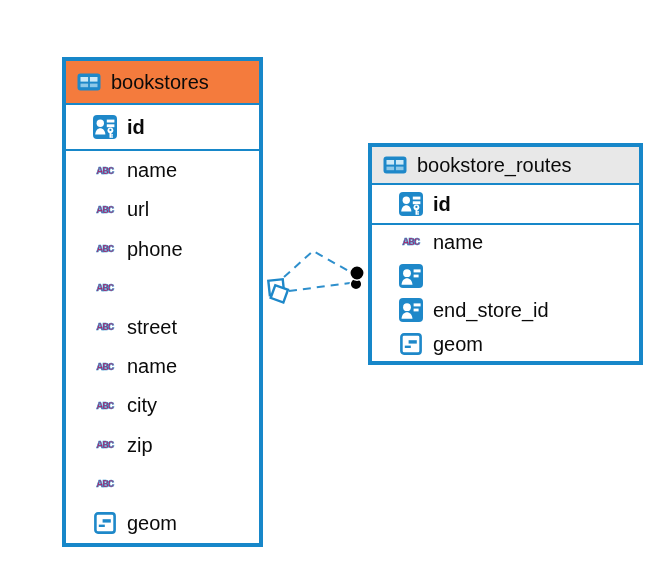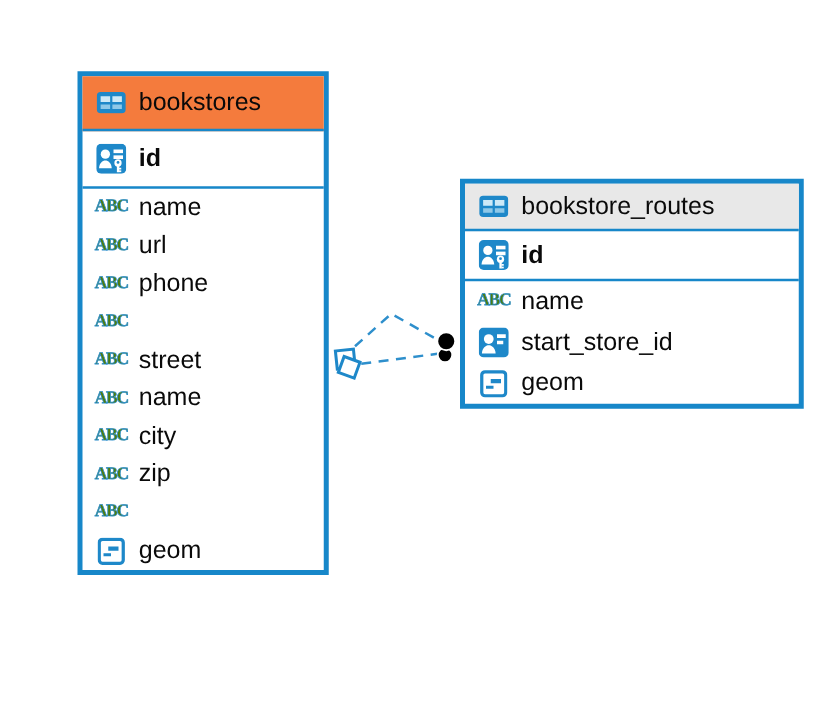--- a/index.html
+++ b/index.html
@@ -4,43 +4,43 @@
 <style>
   html,body{margin:0;padding:0;}
   body{
     width:654px;height:570px;position:relative;background:#ffffff;
     font-family:"Liberation Sans", sans-serif;overflow:hidden;
   }
   .entity{
     position:absolute;background:#fff;border:4px solid #1787C9;
     box-sizing:border-box;display:flex;flex-direction:column;z-index:2;
   }
-  #tbl-bookstores{left:62px;top:57px;width:201px;height:403px;}
-  #tbl-routes{left:368px;top:143px;width:275px;height:184px;}
+  #tbl-bookstores{left:62px;top:57px;width:201px;height:490px;}
+  #tbl-routes{left:368px;top:143px;width:275px;height:222px;}
   .thead{
     display:flex;align-items:center;gap:7px;padding:0 8px;
     border-bottom:2px solid #1787C9;flex:0 0 auto;
   }
   #tbl-bookstores .thead{height:42px;background:#F47B3D;}
   #tbl-routes .thead{height:36px;background:#E8E8E8;}
   .tname{font-size:20px;color:#0a0a0a;white-space:nowrap;}
-  .row{display:flex;align-items:center;gap:7px;padding:0 8px;}
+  .row{display:flex;align-items:center;gap:7px;padding:0 24px;}
   .idrow{border-bottom:2px solid #1787C9;flex:0 0 auto;}
   #tbl-bookstores .idrow{height:44px;}
   #tbl-routes .idrow{height:38px;}
   .tbody{flex:1 1 auto;display:flex;flex-direction:column;}
   .tbody .row{flex:1;}
   .cname{font-size:20px;color:#0a0a0a;white-space:nowrap;}
   .cname.pk{font-weight:bold;}
   .icell{
     flex:0 0 30px;width:30px;display:flex;align-items:center;justify-content:center;
   }
   .abc{
-    font-family:Liberation Serif, serif;font-weight:800;font-size:14px;
-    letter-spacing:-1px;color:#4d7c0f;-webkit-text-stroke:0.6px #2E8FCC;
+    font-family:Liberation Mono, monospace;font-weight:800;font-size:11px;
+    letter-spacing:-1px;color:#be185d;-webkit-text-stroke:0.6px #2E8FCC;
   }
   #connector{position:absolute;left:0;top:0;z-index:1;}
 </style>
 </head>
 <body>
 
 <svg width="0" height="0" style="position:absolute">
   <defs>
     <g id="ico-table">
       <rect x="0.5" y="0.5" width="23" height="17" rx="3" fill="#1E88C9"></rect>
@@ -173,21 +173,28 @@
     <div class="row">
       <span class="icell abc">ABC</span>
       <span class="cname">name</span>
     </div>
     <div class="row">
       <span class="icell">
         <svg width="24" height="24">
             <use href="#ico-fk"></use>
           </svg>
       </span>
-      <span class="cname">start_store_id</span>
+    </div>
+    <div class="row">
+      <span class="icell">
+        <svg width="24" height="24">
+            <use href="#ico-fk"></use>
+          </svg>
+      </span>
+      <span class="cname">end_store_id</span>
     </div>
     <div class="row">
       <span class="icell">
         <svg width="22" height="22">
             <use href="#ico-obj"></use>
           </svg>
       </span>
       <span class="cname">geom</span>
     </div>
   </div>

